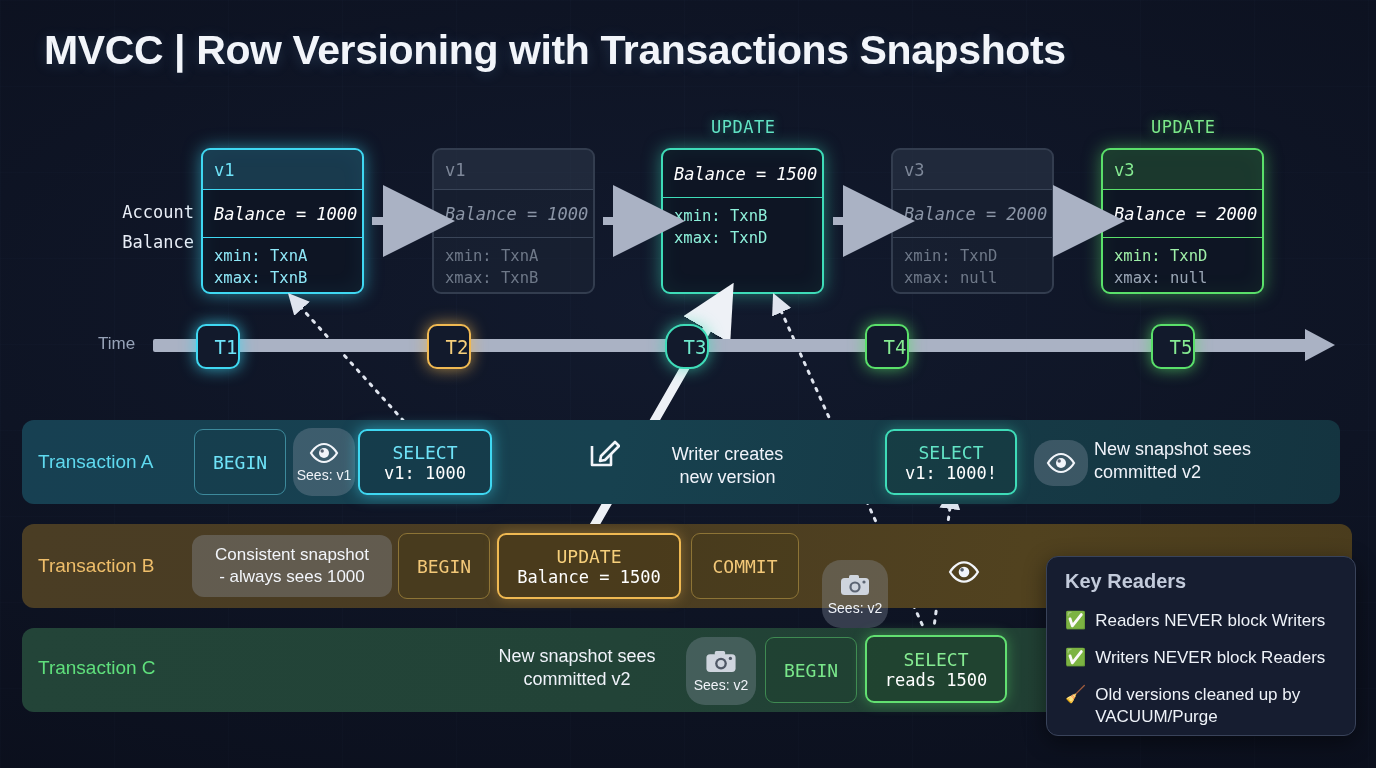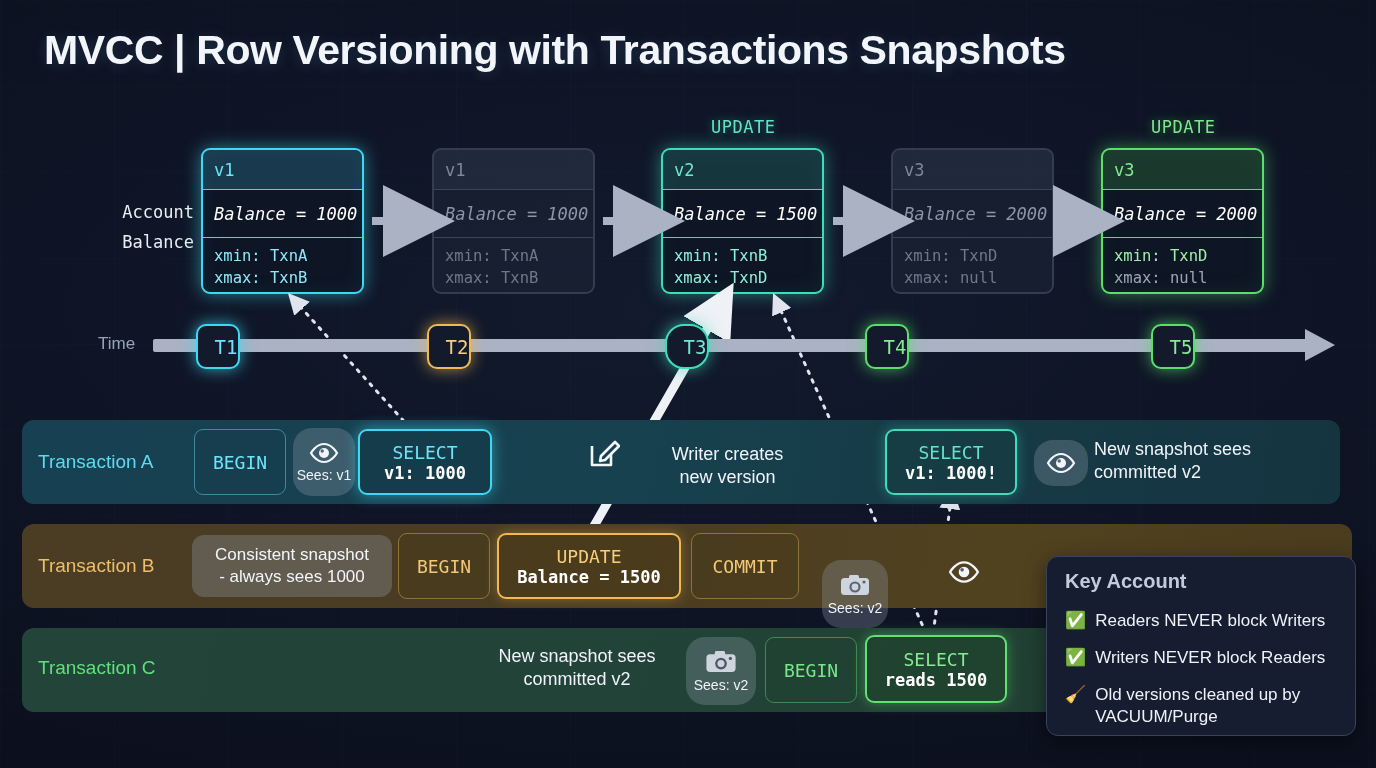--- a/index.html
+++ b/index.html
@@ -119,21 +119,21 @@
   .txlabel { position:absolute; font-size:19px; }
   #labelA { left:38px; top:451px; color:#5fd9ef; }
   #labelB { left:38px; top:555px; color:#efbe6a; }
   #labelC { left:38px; top:657px; color:#5fe07c; }
 
   
   .op { position:absolute; border-radius:9px; border:1.8px solid #555;
     display:flex; flex-direction:column; align-items:center; justify-content:center;
     font-family:"DejaVu Sans Mono", monospace; }
   .op .l1 { font-size:18px; }
-  .op .l2 { font-size:17px;font-weight:bold; }
+  .op .l2 { font-size:17px; }
   .op.cyo { border-color:#3fd8f2; background:rgba(20,55,70,0.42); }
   .op.cyo .l1 { color:#6fe3f8; } .op.cyo .l2 { color:#ffffff; }
   .op.cyo.glow { box-shadow:0 0 15px rgba(63,216,242,0.55); border-width:2.4px; }
   .op.cyq { border-color:#3d8a9c; background:rgba(20,55,70,0.20); }
   .op.cyq .l1 { color:#6fe3f8; }
   .op.teo { border-color:#3edcb8; background:rgba(22,64,62,0.35); box-shadow:0 0 13px rgba(62,220,184,0.38); border-width:2.2px;}
   .op.teo .l1 { color:#63e4c6; } .op.teo .l2 { color:#ffffff; }
   .op.amq { border-color:#8d7436; background:rgba(70,56,24,0.35); }
   .op.amq .l1 { color:#f3c878; }
   .op.amo { border-color:#f0b952; background:rgba(74,58,24,0.55); box-shadow:0 0 13px rgba(240,185,82,0.35); border-width:2.3px;}
@@ -192,21 +192,20 @@
   <div class="vhead">v1</div>
   <div class="vbal">Balance = 1000</div>
   <div class="vmeta">
     <div>xmin: TxnA</div>
     <div>xmax: TxnB</div>
   </div>
 </div>
 
 <div class="uplabel te" style="left:711px;">UPDATE</div>
 <div class="vbox te" style="left:661px;">
-  <div class="vhead">v2</div>
   <div class="vbal">Balance = 1500</div>
   <div class="vmeta">
     <div>xmin: TxnB</div>
     <div>xmax: TxnD</div>
   </div>
 </div>
 
 <div class="vbox dim" style="left:891px;">
   <div class="vhead">v3</div>
   <div class="vbal">Balance = 2000</div>
@@ -379,21 +378,21 @@
 <div class="op grq" style="left:765px; top:637px; width:92px; height:66px;">
   <div class="l1">BEGIN</div>
 </div>
 
 <div class="op gro" style="left:865px; top:635px; width:142px; height:68px;">
   <div class="l1 mono">SELECT</div>
   <div class="l2 mono">reads 1500</div>
 </div>
 
 <div id="keybox">
-  <h3>Key Account</h3>
+  <h3>Key Readers</h3>
   <div class="kitem" style="top:53px;">
     <span class="kemoji">✅</span>
     <span>Readers NEVER block Writers</span>
   </div>
   <div class="kitem" style="top:90px;">
     <span class="kemoji">✅</span>
     <span>Writers NEVER block Readers</span>
   </div>
   <div class="kitem" style="top:127px; width:272px;">
     <span class="kemoji">🧹</span>

